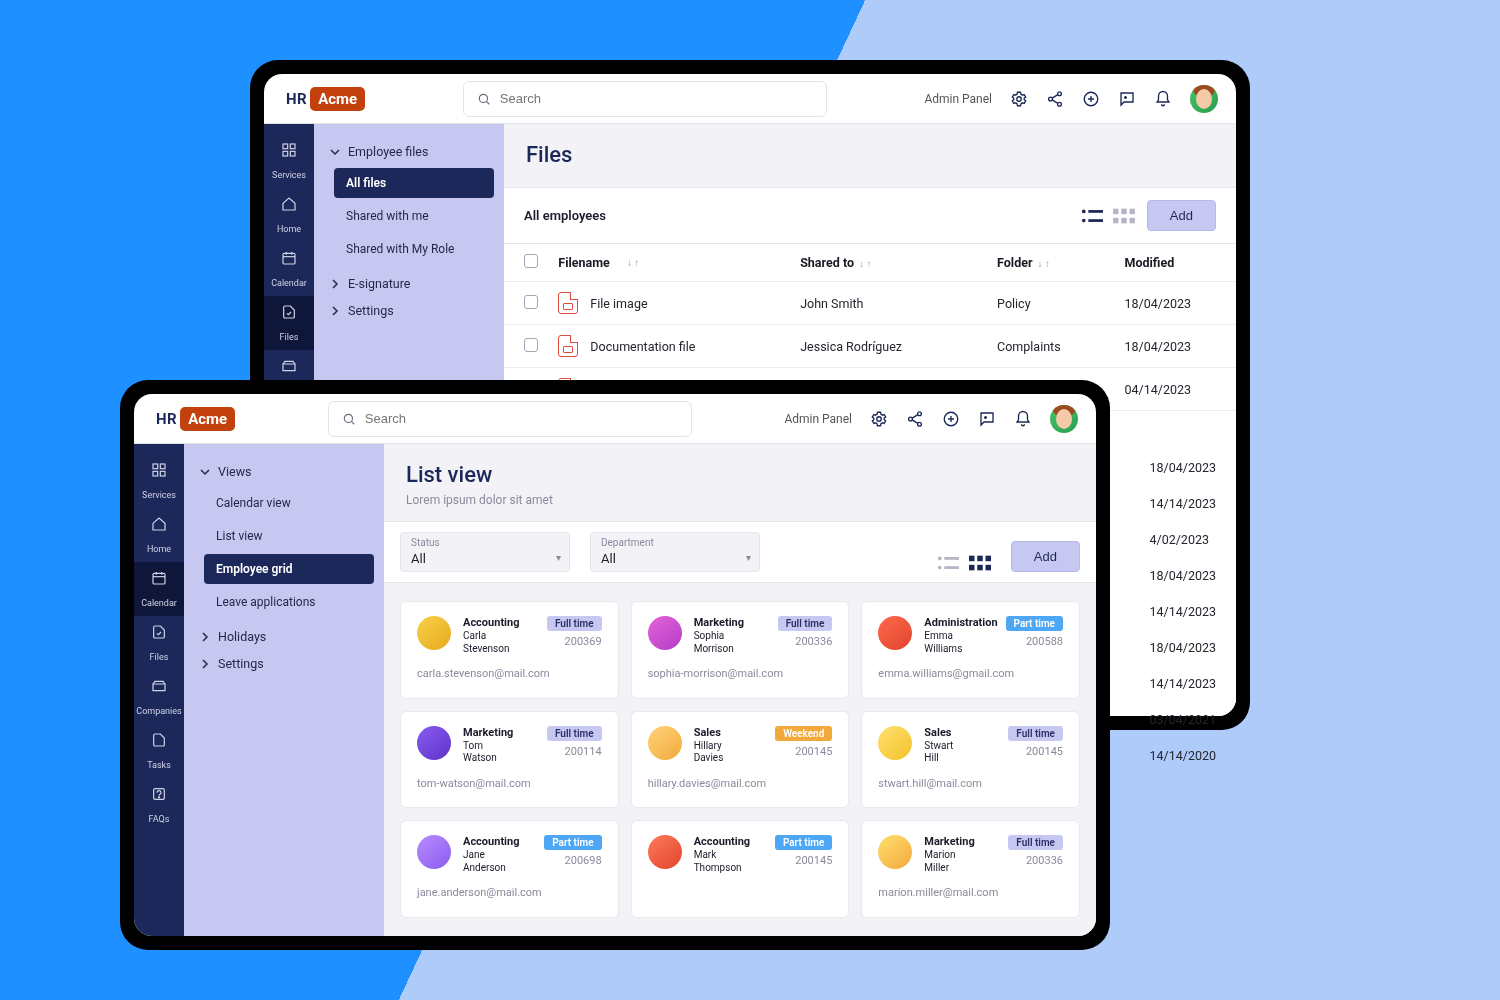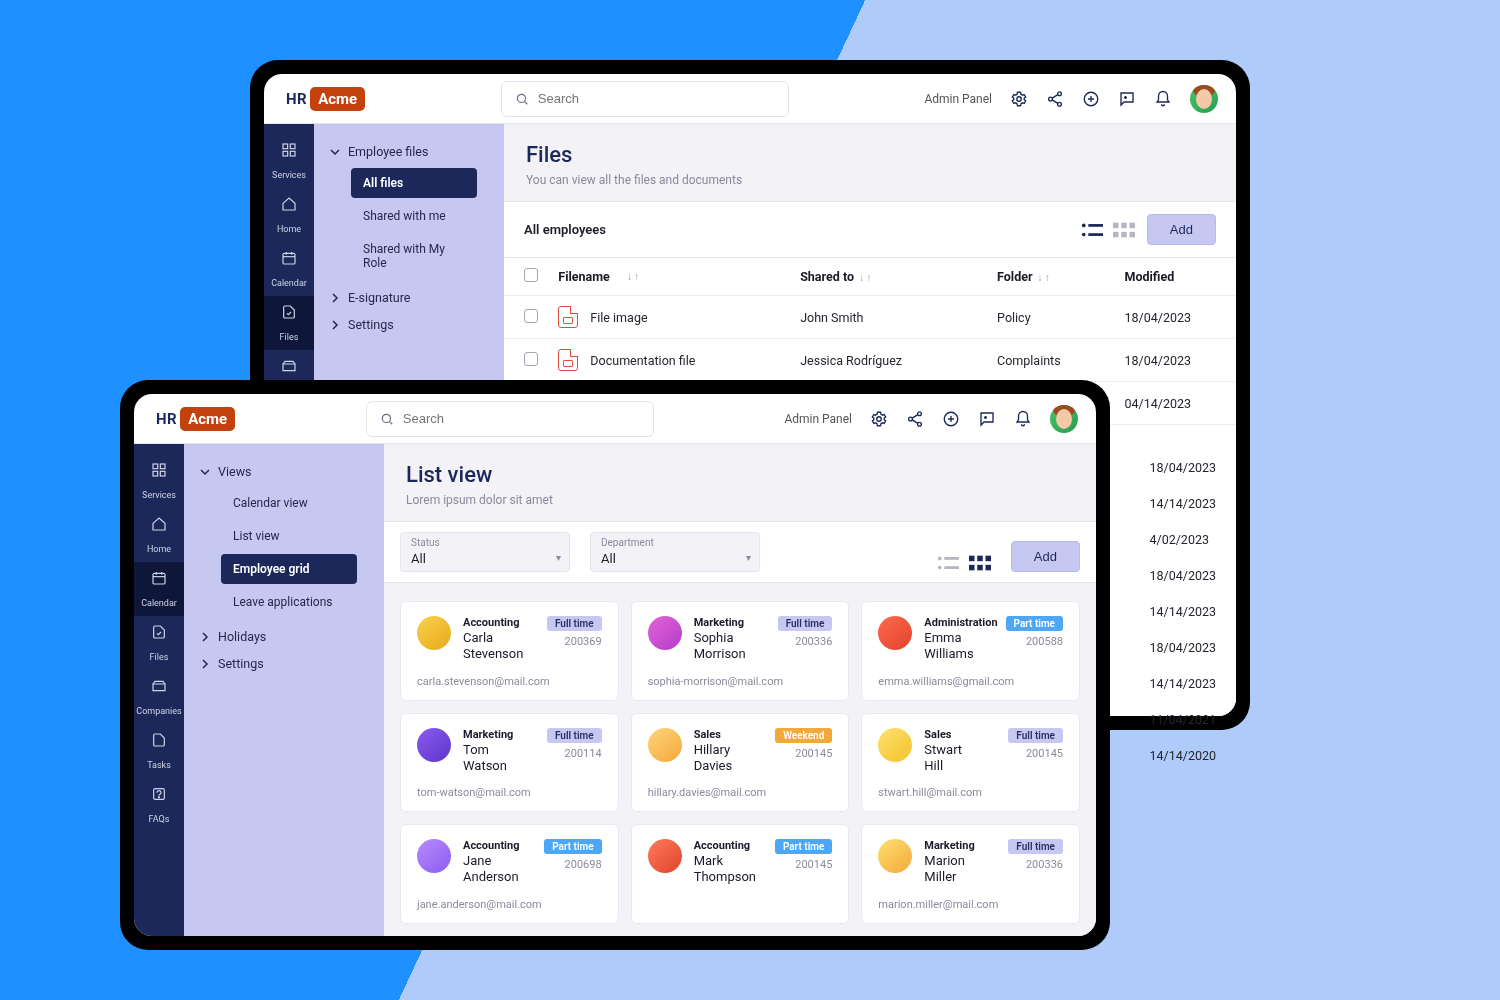--- a/index.html
+++ b/index.html
@@ -23,21 +23,21 @@
   .device.front { left: 120px; top: 380px; width: 990px; height: 570px; z-index: 10; }
 
   
   .header {
     height: 50px; display: flex; align-items: center; padding: 0 18px 0 22px;
     border-bottom: 1px solid #E4E4EA;
   }
   .logo { font-weight: 700; font-size: 15px; color: #1C2859; display: flex; align-items: center; gap: 3px;}
   .logo .hr { letter-spacing: 0.5px; }
   .logo .acme { background: #c2410c; color: #fff; padding: 3px 8px; border-radius: 5px; }
-  .search-wrap { flex: 0 0 auto; margin-left: auto; margin-right: auto; width: 288px; position: relative; }
+  .search-wrap { flex: 0 0 auto; margin-left: auto; margin-right: auto; width: 364px; position: relative; }
   .search-wrap svg { position: absolute; left: 14px; top: 11px; width: 14px; height: 14px; color:#6b6b80;}
   .search-wrap input {
     width: 100%; height: 36px; border: 1px solid #E4E4EA; border-radius: 6px;
     padding: 0 12px 0 36px; font-size: 13px; outline: none; color:#333;
   }
   .header-right { display: flex; align-items: center; gap: 18px; }
   .admin-link { font-size: 12px; color: #555; }
   .hicon { width: 18px; height: 18px; color: #1C2859; cursor: pointer; }
   .avatar { width: 28px; height: 28px; border-radius: 50%; background: linear-gradient(140deg,#46c56a,#2a9d4f); position:relative; overflow:hidden;}
   .avatar::after{content:"";position:absolute;inset:4px 6px;border-radius:50%;background:#f4c9a8;}
@@ -54,21 +54,21 @@
   .rail svg { width:16px; height:16px; }
 
   .tree {
     width: 190px; background: #C6C8F2; padding: 14px 10px; font-size: 12.5px; color:#25284a;
   }
   .tree.narrow { width:200px;}
   .tree .group { margin-bottom: 6px; }
   .tree .ghead { display:flex; align-items:center; gap:8px; padding:6px 6px; cursor:pointer; font-size:12.5px;}
   .tree .ghead svg{width:10px;height:10px;}
   .tree .sub { padding-left: 10px; }
-  .tree .sub .sitem { padding:8px 12px; border-radius:4px; cursor:pointer; margin:3px 17px; font-size:12px;}
+  .tree .sub .sitem { padding:8px 12px; border-radius:4px; cursor:pointer; margin:3px 0; font-size:12px;}
   .tree .sub .sitem.active { background:#1C2859; color:#fff; font-weight:600;}
 
   .main { flex:1; background:#F2F2F7; display:flex; flex-direction:column; min-width:0;}
   .page-head { padding:18px 22px 14px; }
   .page-head h1 { font-size:22px; font-weight:500; color:#1C2859; margin-bottom:6px;}
   .page-head p { font-size:12px; color:#8a8a9c;}
   .filterbar {
     background:#fff; border-top:1px solid #E4E4EA; border-bottom:1px solid #E4E4EA;
     padding:12px 20px; display:flex; align-items:center; gap:12px;
   }
@@ -105,21 +105,21 @@
   .fsel .flabel{font-size:10px;color:#8a8a9c;}
   .fsel .fval{font-size:13px;color:#1c1c2a;}
   .fsel .caret{position:absolute; right:8px; bottom:8px; color:#8a8a9c; font-size:10px;}
   .filterrow .spacer{flex:1;}
   .grid-area{flex:1;overflow:auto;padding:18px 16px; display:grid; grid-template-columns:repeat(3,1fr); gap:12px;}
   .card{background:#fff;border:1px solid #E8E8EF;border-radius:6px;padding:14px 16px 12px;}
   .card .top{display:flex;gap:12px;}
   .card .av{width:34px;height:34px;border-radius:50%;flex:0 0 auto;}
   .card .info{flex:1;min-width:0;}
   .card .dept{font-size:11px;font-weight:700;color:#1b1b2a;}
-  .card .name{font-size:13px;color:#1b1b2a;line-height:1.25;margin-top:1px;}
+  .card .name{font-size:10px;color:#1b1b2a;line-height:1.25;margin-top:1px;}
   .card .meta{display:flex;flex-direction:column;align-items:flex-end;gap:4px;}
   .badge{font-size:10px;font-weight:600;padding:2px 8px;border-radius:3px;}
   .badge.ft{background:#C6C8F2;color:#2c2f66;}
   .badge.pt{background:#4EA7F5;color:#fff;}
   .badge.wk{background:#F2A93B;color:#fff;}
   .empid{font-size:11px;color:#8a8a9c;}
   .card .email{font-size:11px;color:#8a8a9c;margin-top:12px;}
 
   .av.c1{background:linear-gradient(140deg,#f8d24c,#e7a91c);} 
   .av.c2{background:linear-gradient(140deg,#e265d8,#b53bc8);} 
@@ -245,21 +245,20 @@
           <svg viewBox="0 0 10 10">
               <path d="M3 1l4 4-4 4" fill="none" stroke="#25284a" stroke-width="1.5"></path>
             </svg>
           <span>Settings</span>
         </div>
       </div>
 
       <div class="main">
         <div class="page-head">
           <h1>Files</h1>
-          <p>You can view all the  files and documents</p>
         </div>
         <div class="filterbar">
           <span class="label">All employees</span>
           <div class="viewtoggle">
             <svg class="vt active" viewBox="0 0 24 16">
                 <circle cx="3" cy="3" r="2" fill="currentColor"></circle>
                 <rect x="8" y="1.5" width="16" height="3" fill="currentColor"></rect>
                 <circle cx="3" cy="13" r="2" fill="currentColor"></circle>
                 <rect x="8" y="11.5" width="16" height="3" fill="currentColor"></rect>
               </svg>
@@ -322,21 +321,21 @@
     </div>
   </div>
   <div class="extra-dates" id="extra-dates">
       <div>18/04/2023</div>
       <div>14/14/2023</div>
       <div>4/02/2023</div>
       <div>18/04/2023</div>
       <div>14/14/2023</div>
       <div>18/04/2023</div>
       <div>14/14/2023</div>
-      <div>11/04/2021</div>
+      <div>03/04/2021</div>
       <div>14/14/2020</div>
     </div>
 </div>
 
 <div class="device front">
   <div class="screen">
     <div class="header">
       <div class="logo">
         <span class="hr">HR</span>
           <span class="acme">Acme</span>

